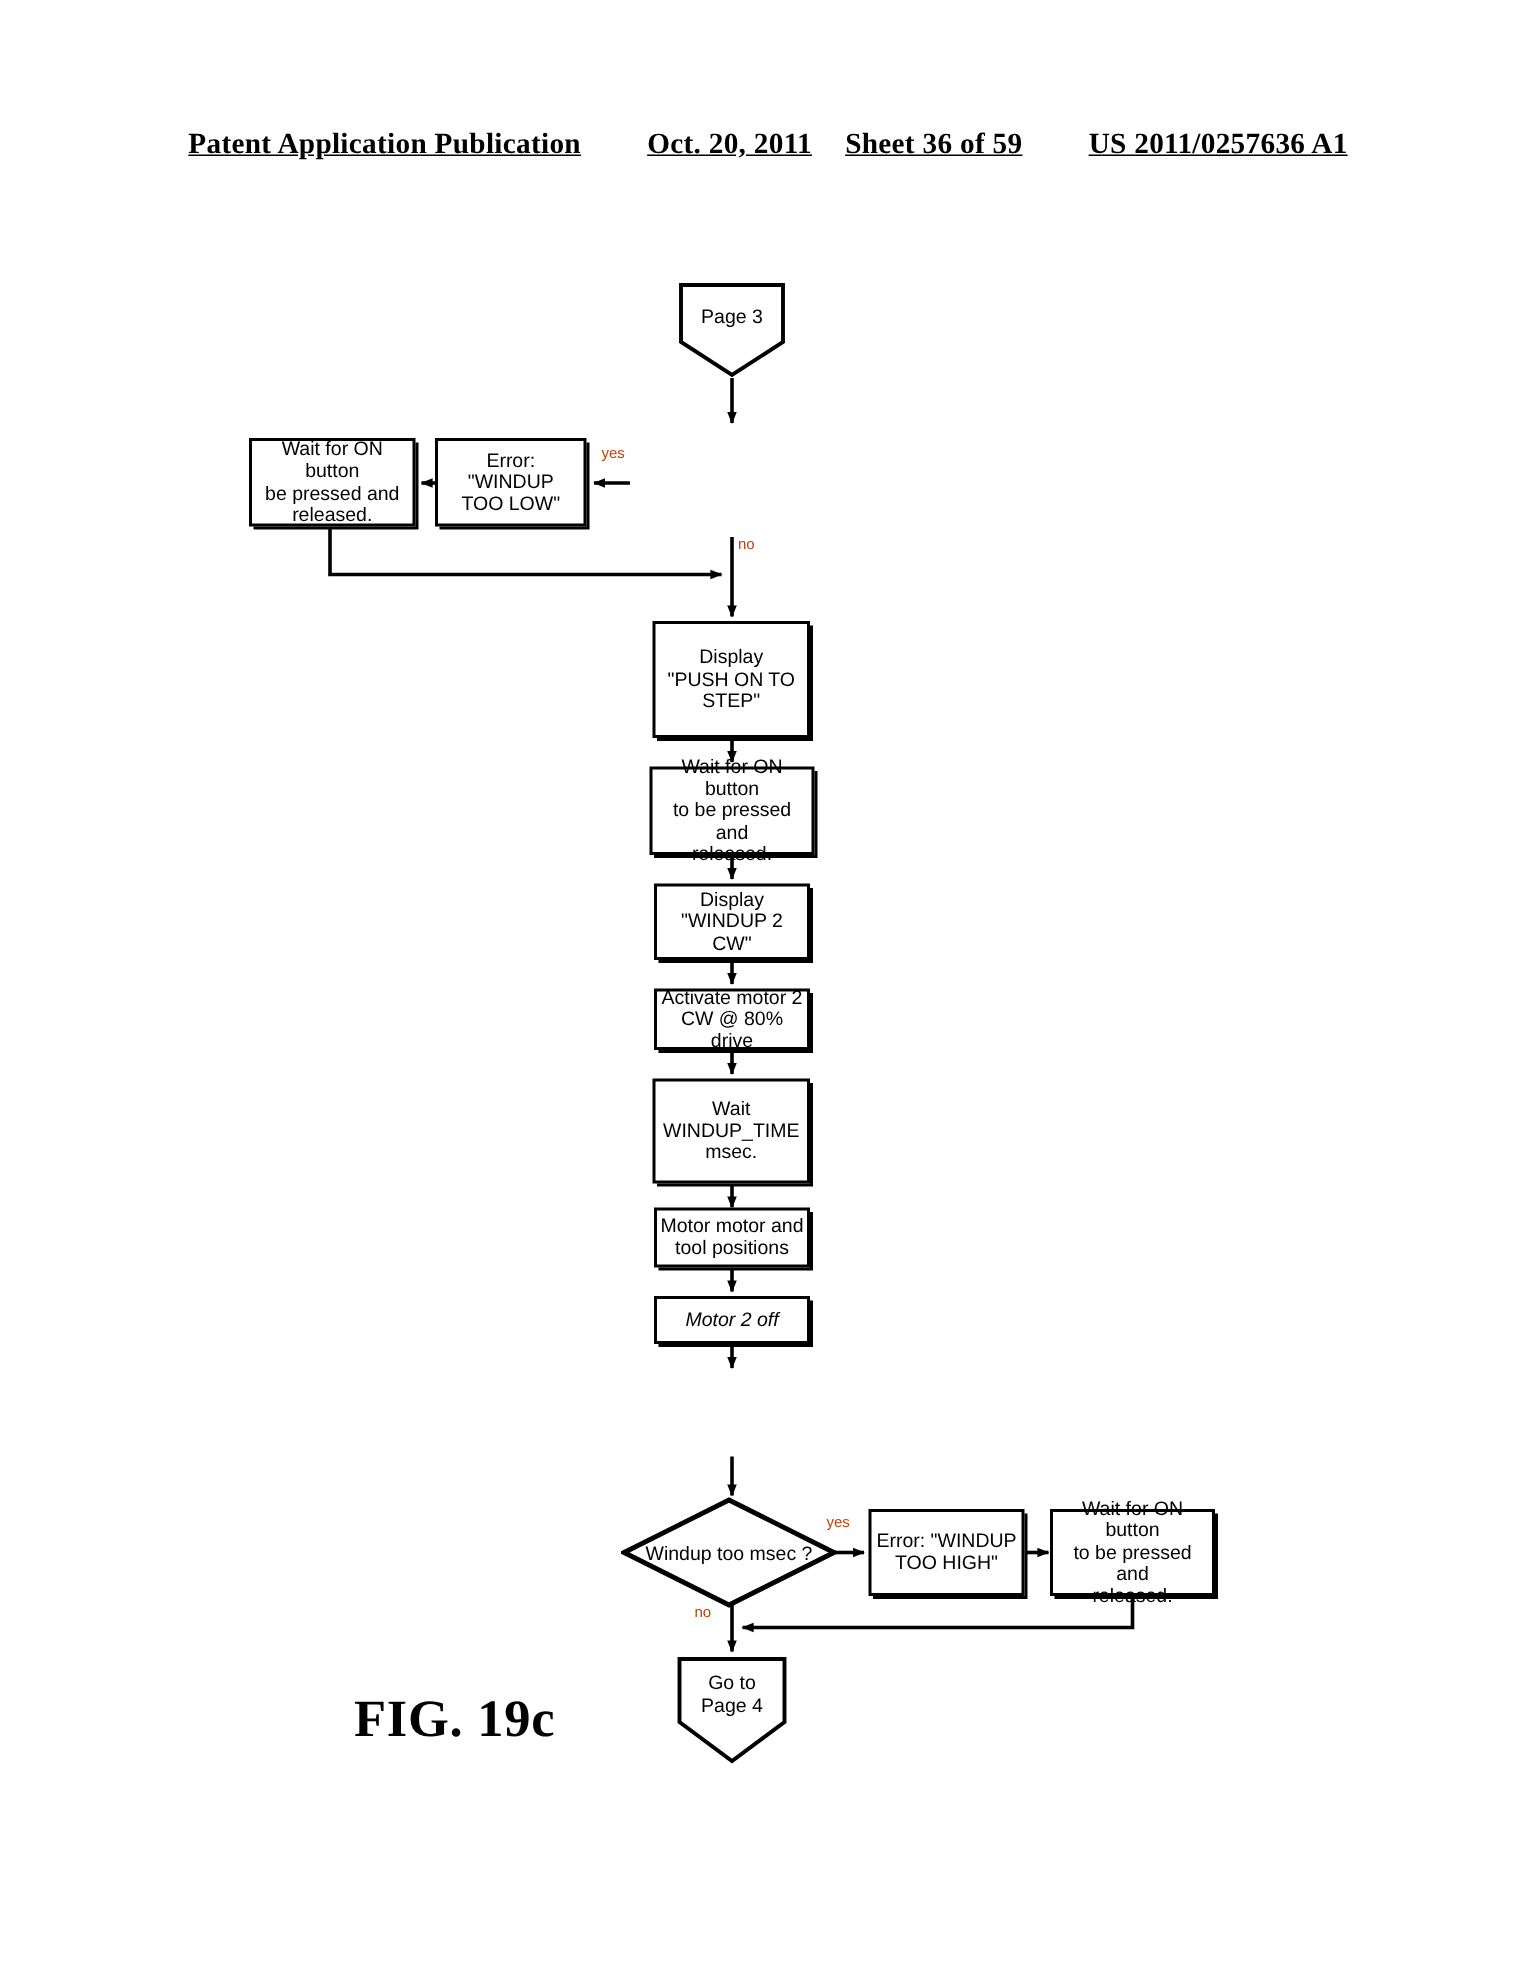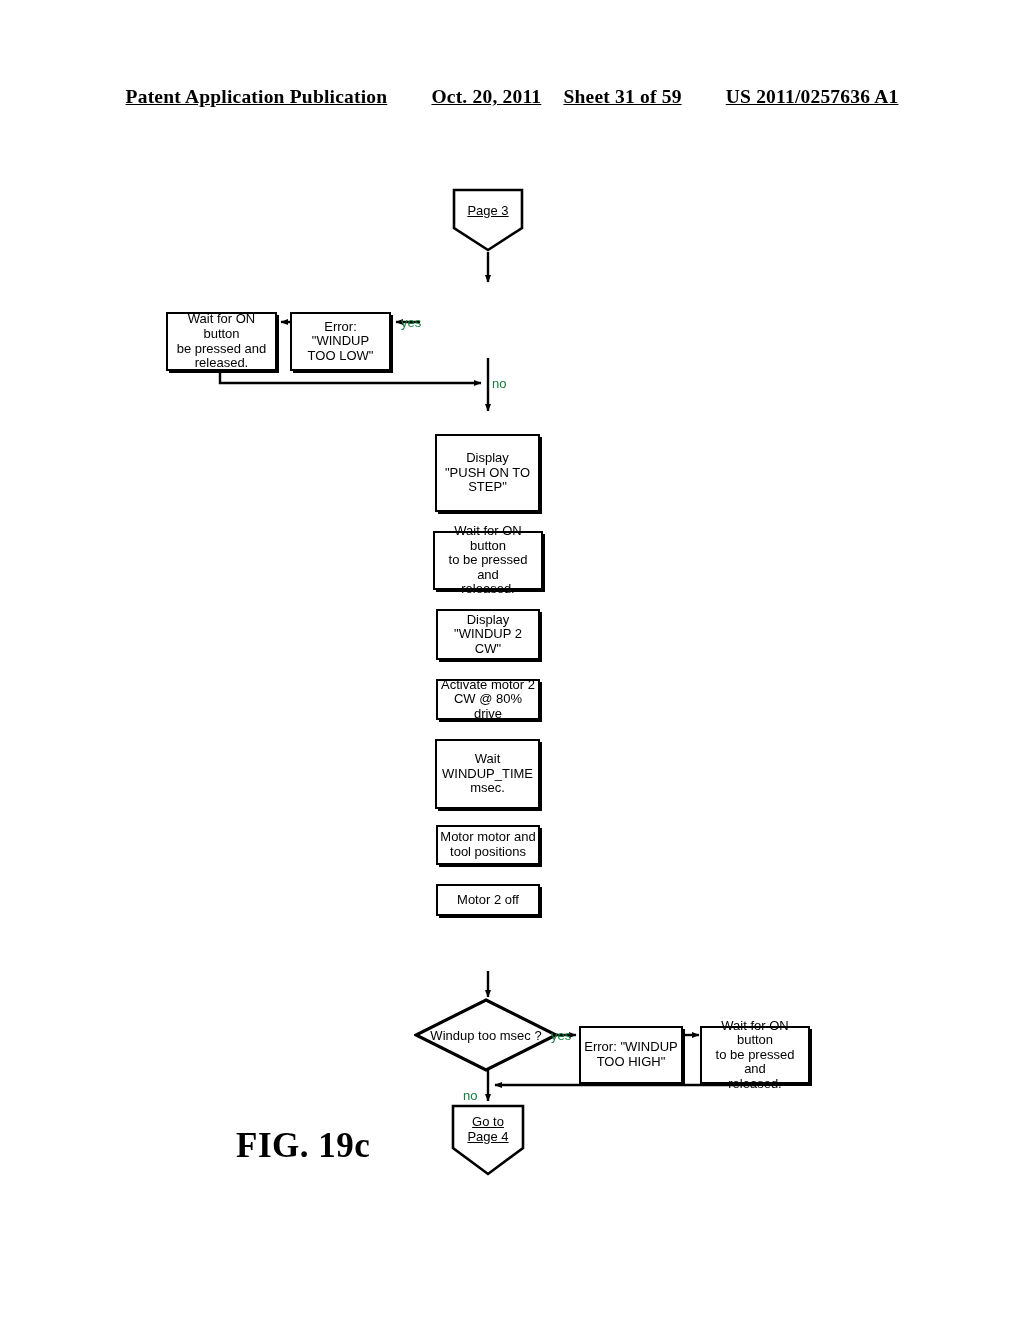--- a/index.html
+++ b/index.html
@@ -61,21 +61,20 @@
     text-align: center;
     line-height: 1.12;
     white-space: pre-line;
   }
   .proc {
     border: 2.4px solid #000;
     background: #fff;
     font-size: 13px;
     padding: 1px 2px;
     box-shadow: 2.5px 2.5px 0 -0.5px #000;
-    margin-top: 20px;
   }
   .diamond-wrap {
     position: absolute;
     background: transparent;
   }
   .diamond-wrap svg { position: absolute; left: 0; top: 0; }
   .diamond-label {
     position: absolute;
     left: 0; top: 0;
     width: 100%; height: 100%;
@@ -91,29 +90,27 @@
     position: absolute;
     left: 0;
     width: 100%;
     display: flex;
     align-items: center;
     justify-content: center;
     font-size: 13px;
     text-align: center;
     line-height: 1.15;
     white-space: pre-line;
-    text-decoration: underline;
   }
 
   .edge-label {
     position: absolute;
-    font-size: 13px;
-    color: #15803d;
+    font-size: 10px;
+    color: #c2410c;
     white-space: nowrap;
-    margin-top: 18px;
   }
 
   
   #fig-caption {
     position: absolute;
     left: 236px;
     top: 1126px;
     font-family: "Liberation Serif", serif;
     font-weight: bold;
     font-size: 35px;
@@ -121,21 +118,21 @@
   }
 </style>
 </head>
 <body>
 
 <div id="patent-header">
   <span class="seg">Patent Application Publication</span>
   <span class="gap-lg"></span>
   <span class="seg">Oct. 20, 2011</span>
   <span class="gap-sm"></span>
-  <span class="seg">Sheet 31 of 59</span>
+  <span class="seg">Sheet 36 of 59</span>
   <span class="gap-lg"></span>
   <span class="seg">US 2011/0257636 A1</span>
 </div>
 
 <div id="flowchart">
 
   <svg id="wire-layer" viewBox="0 0 1024 1320" width="1024" height="1320">
     <defs>
       <marker id="ah" markerWidth="9" markerHeight="9" refX="7.4" refY="3.6" orient="auto" markerUnits="userSpaceOnUse">
         <path d="M0,0.4 L8,3.6 L0,6.8 z" fill="#000"></path>
@@ -204,21 +201,21 @@
   <div class="node proc" style="left:436px; top:659px; width:104px; height:41px;">Activate motor 2
 CW @ 80% drive</div>
 
   <div class="node proc" style="left:435px; top:719px; width:105px; height:70px;">Wait
 WINDUP_TIME
 msec.</div>
 
   <div class="node proc" style="left:436px; top:805px; width:104px; height:40px;">Motor motor and
 tool positions</div>
 
-  <div class="node proc" style="left:436px; top:864px; width:104px; height:32px;">Motor 2 off</div>
+  <div class="node proc" style="left:436px; top:864px; width:104px; height:32px;font-style:italic;">Motor 2 off</div>
 
 
   <div class="diamond-wrap" style="left:414px; top:998px; width:144px; height:74px;">
     <svg width="144" height="74" viewBox="0 0 144 74">
       <path d="M72,2 L142,37 L72,72 L2,37 Z" fill="#fff" stroke="#000" stroke-width="3.2" stroke-linejoin="miter"></path>
     </svg>
     <div class="diamond-label">Windup too msec ?</div>
   </div>
   <div class="edge-label" style="left:551px; top:1010px;">yes</div>
   <div class="edge-label" style="left:463px; top:1070px;">no</div>

